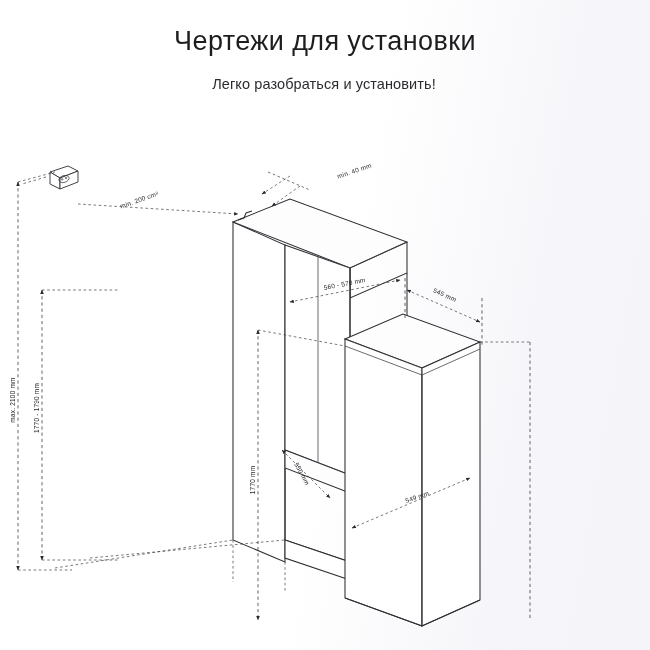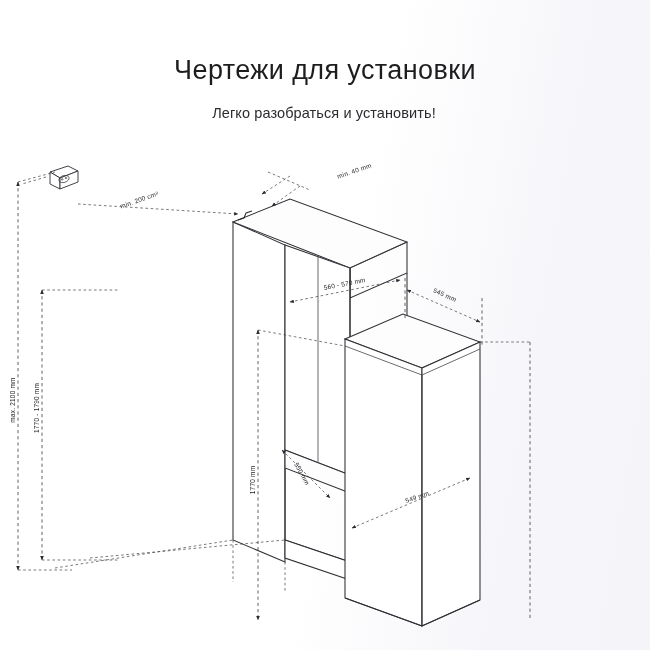--- a/index.html
+++ b/index.html
@@ -19,21 +19,21 @@
     height: 650px;
     background: linear-gradient(100deg, #ffffff 0%, #ffffff 52%, #f6f6fa 78%, #f4f4f9 100%);
     box-sizing: border-box;
   }
   .header {
     position: absolute;
     top: 0;
     left: 0;
     width: 650px;
     text-align: center;
-    padding-top: 54px;
+    padding-top: 25px;
   }
   .title {
     font-size: 27px;
     font-weight: 400;
     color: #1d1d1f;
     letter-spacing: 0.4px;
     line-height: 1.2;
     margin: 0;
   }
   .subtitle {

